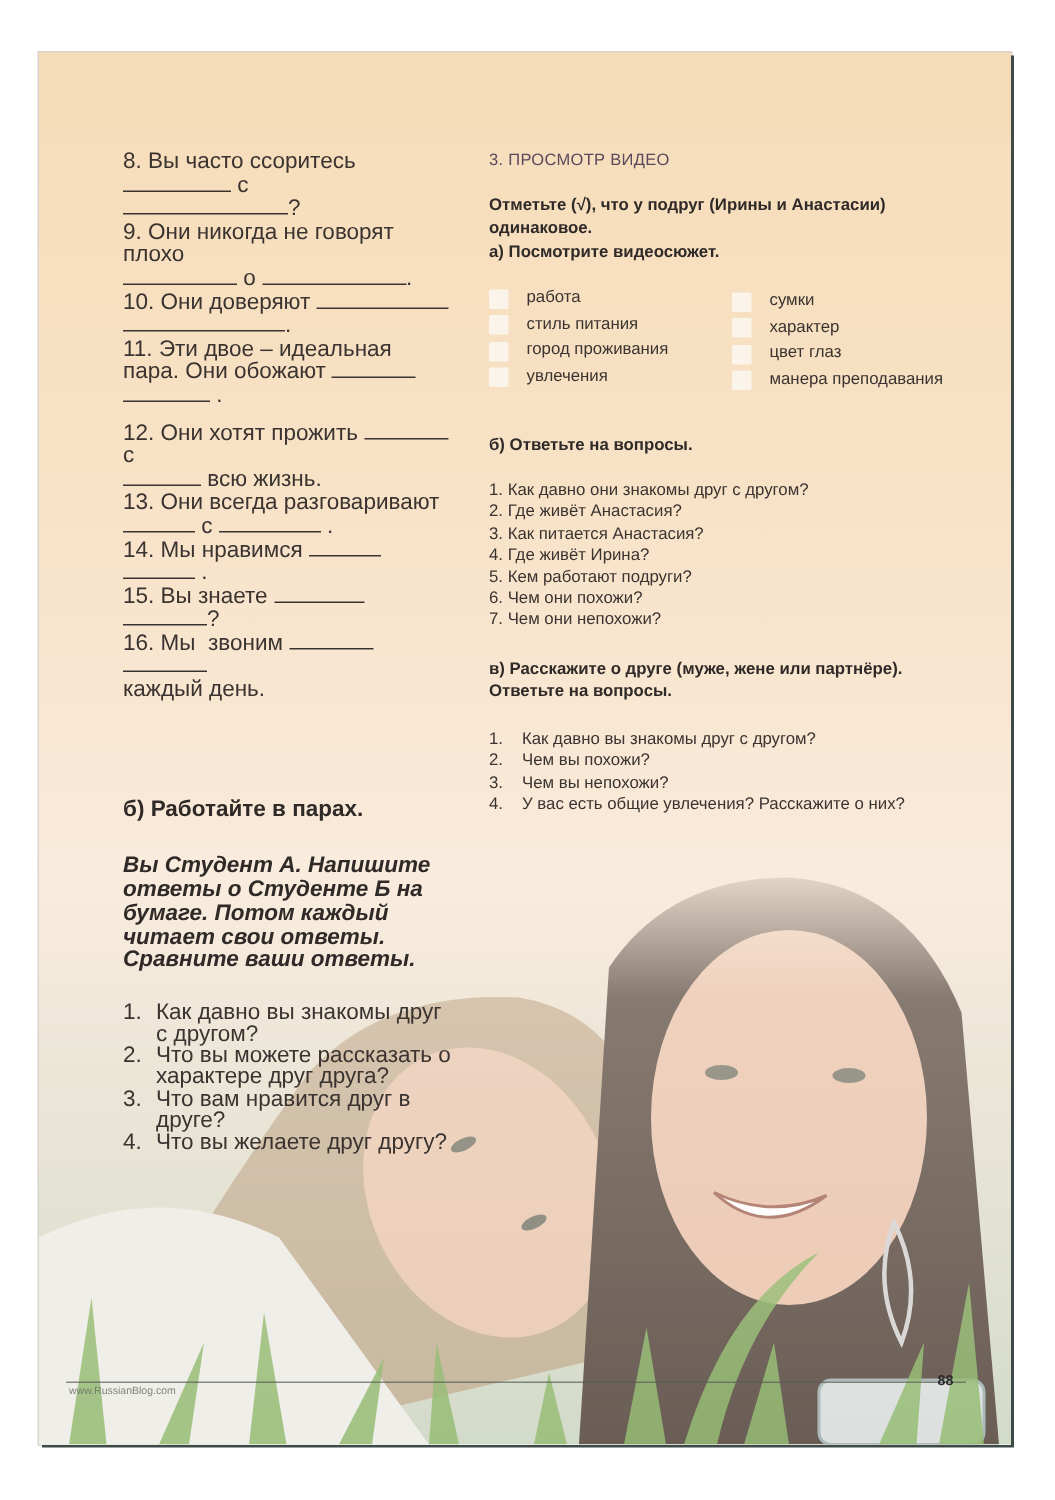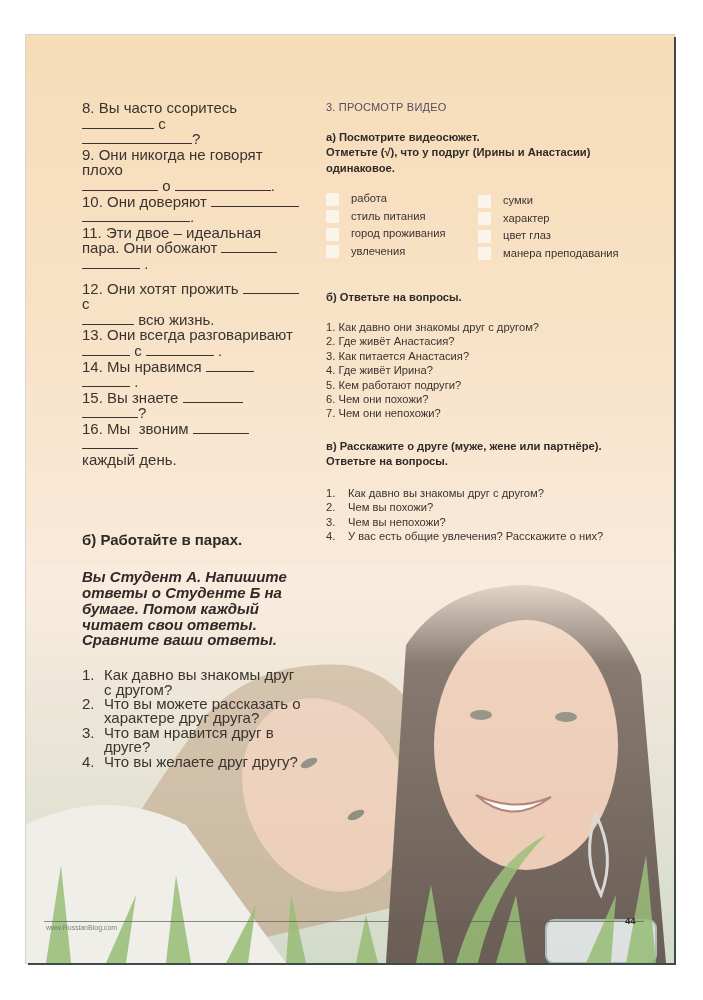--- a/index.html
+++ b/index.html
@@ -19,21 +19,21 @@
 
     .col-left { position:absolute; left:56px; top:65px; width:220px; font-size:15px; line-height:15.6px; }
     .col-right { position:absolute; left:300px; top:65px; width:320px; font-size:11.2px; line-height:15.6px; }
     .blank { display:inline-block; border-bottom:1px solid #3a3330; height:10px; vertical-align:baseline; }
     .gap { height:9px; }
 
     .section-title { color:#5b4a5e; font-weight:normal; font-size:11px; letter-spacing:0.2px; margin:0 0 14px 0; }
     .bold { font-weight:bold; color:#2f2a28;font-style:italic; }
     .task-title { font-weight:bold; color:#2f2a28; margin:0; }
 
-    .checklist { display:grid; grid-template-columns: 150px 160px; column-gap:2px; margin-top:14px; }
+    .checklist { display:grid; grid-template-columns: 150px 160px; column-gap:12px; margin-top:14px; }
     .check-item { display:flex; align-items:center; height:17.5px; }
     .checkbox { width:13px; height:13px; background:#fbf4ea; border-radius:1px; margin-right:12px; flex:0 0 13px; }
     .checklist .col2 .checkbox { margin-right:12px; }
 
     ol.plain { list-style:none; margin:0; padding:0; }
     ol.plain li { margin:0; line-height:14.4px; }
     ol.tab { list-style:none; margin:0; padding:0; }
     ol.tab li { display:flex; line-height:14.4px; }
     ol.tab li .num { width:22px; flex:0 0 22px; }
 
@@ -185,22 +185,22 @@
         </li>
       <li>
           <span class="num">4.</span>
           <span>Что вы желаете друг другу?</span>
         </li>
     </ol>
   </div>
 
   <div class="col-right">
     <p class="section-title">3. ПРОСМОТР ВИДЕО</p>
+    <p class="task-title">Отметьте (√), что у подруг (Ирины и Анастасии) одинаковое.</p>
     <p class="task-title">а) Посмотрите видеосюжет.</p>
-    <p class="task-title">Отметьте (√), что у подруг (Ирины и Анастасии) одинаковое.</p>
 
     <div class="checklist">
       <div class="col1">
         <div class="check-item">
             <span class="checkbox"></span>
             <span>работа</span>
           </div>
         <div class="check-item">
             <span class="checkbox"></span>
             <span>стиль питания</span>
@@ -265,15 +265,15 @@
         </li>
       <li>
           <span class="num">4.</span>
           <span>У вас есть общие увлечения? Расскажите о них?</span>
         </li>
     </ol>
   </div>
 
   <div class="footer-line"></div>
   <div class="footer-url">www.RussianBlog.com</div>
-  <div class="page-num">44</div>
+  <div class="page-num">88</div>
 
 </div>
 
 </body></html>

